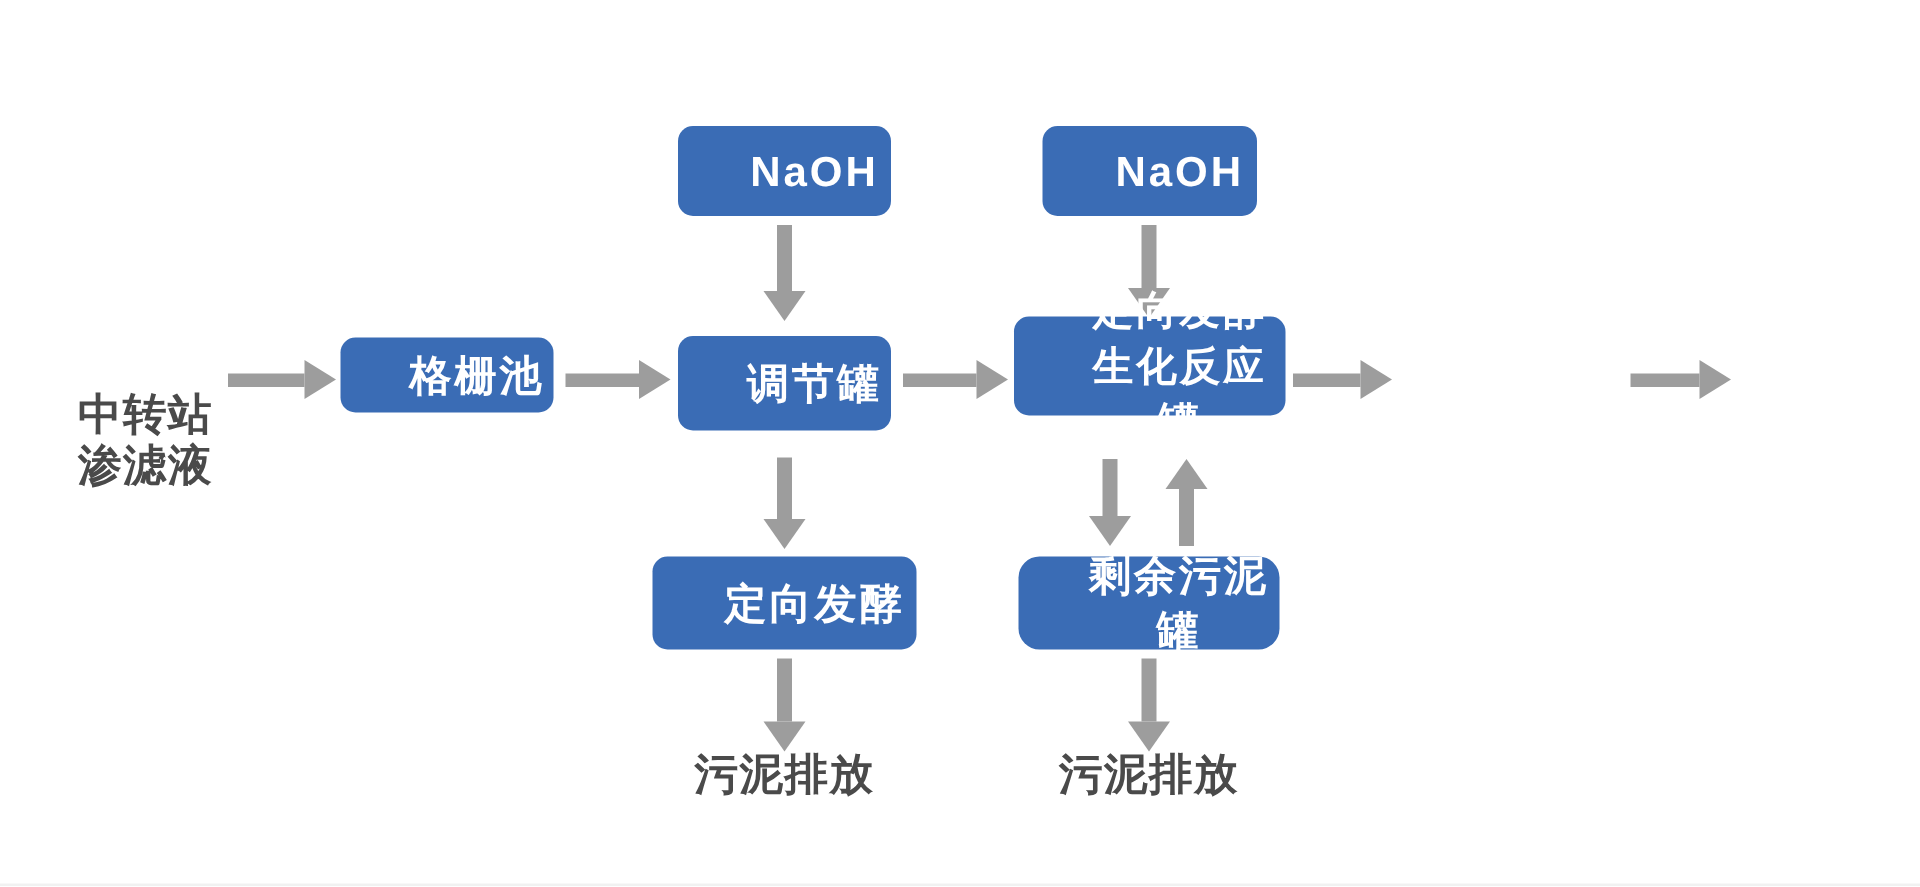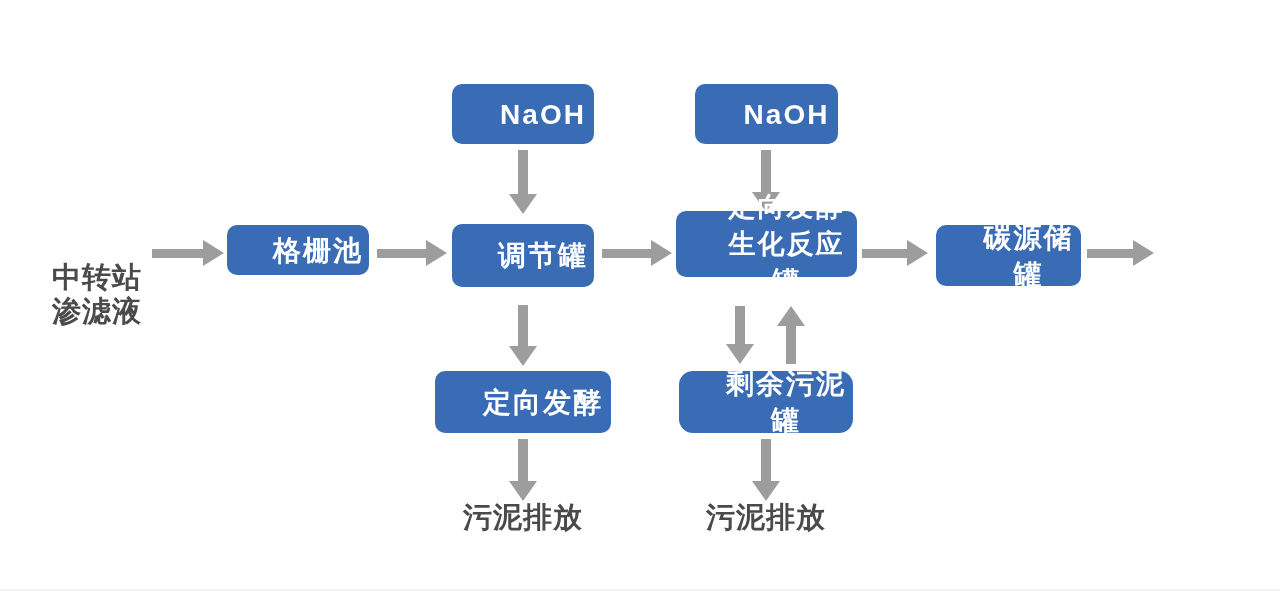--- a/index.html
+++ b/index.html
@@ -147,21 +147,20 @@
   </div>
 
   <div class="box" id="box-fermentation">定向发酵
 生化反应罐</div>
 
   <div class="arrow arrow-right" id="arrow-ferm-carbon">
     <div class="shaft"></div>
     <div class="head"></div>
   </div>
 
-  <div class="box" id="box-carbon">碳源储罐</div>
 
   <div class="arrow arrow-right" id="arrow-carbon-dosing">
     <div class="shaft"></div>
     <div class="head"></div>
   </div>
 
 
   <div class="arrow arrow-down" id="arrow-reg-sediment">
     <div class="shaft"></div>
     <div class="head"></div>

